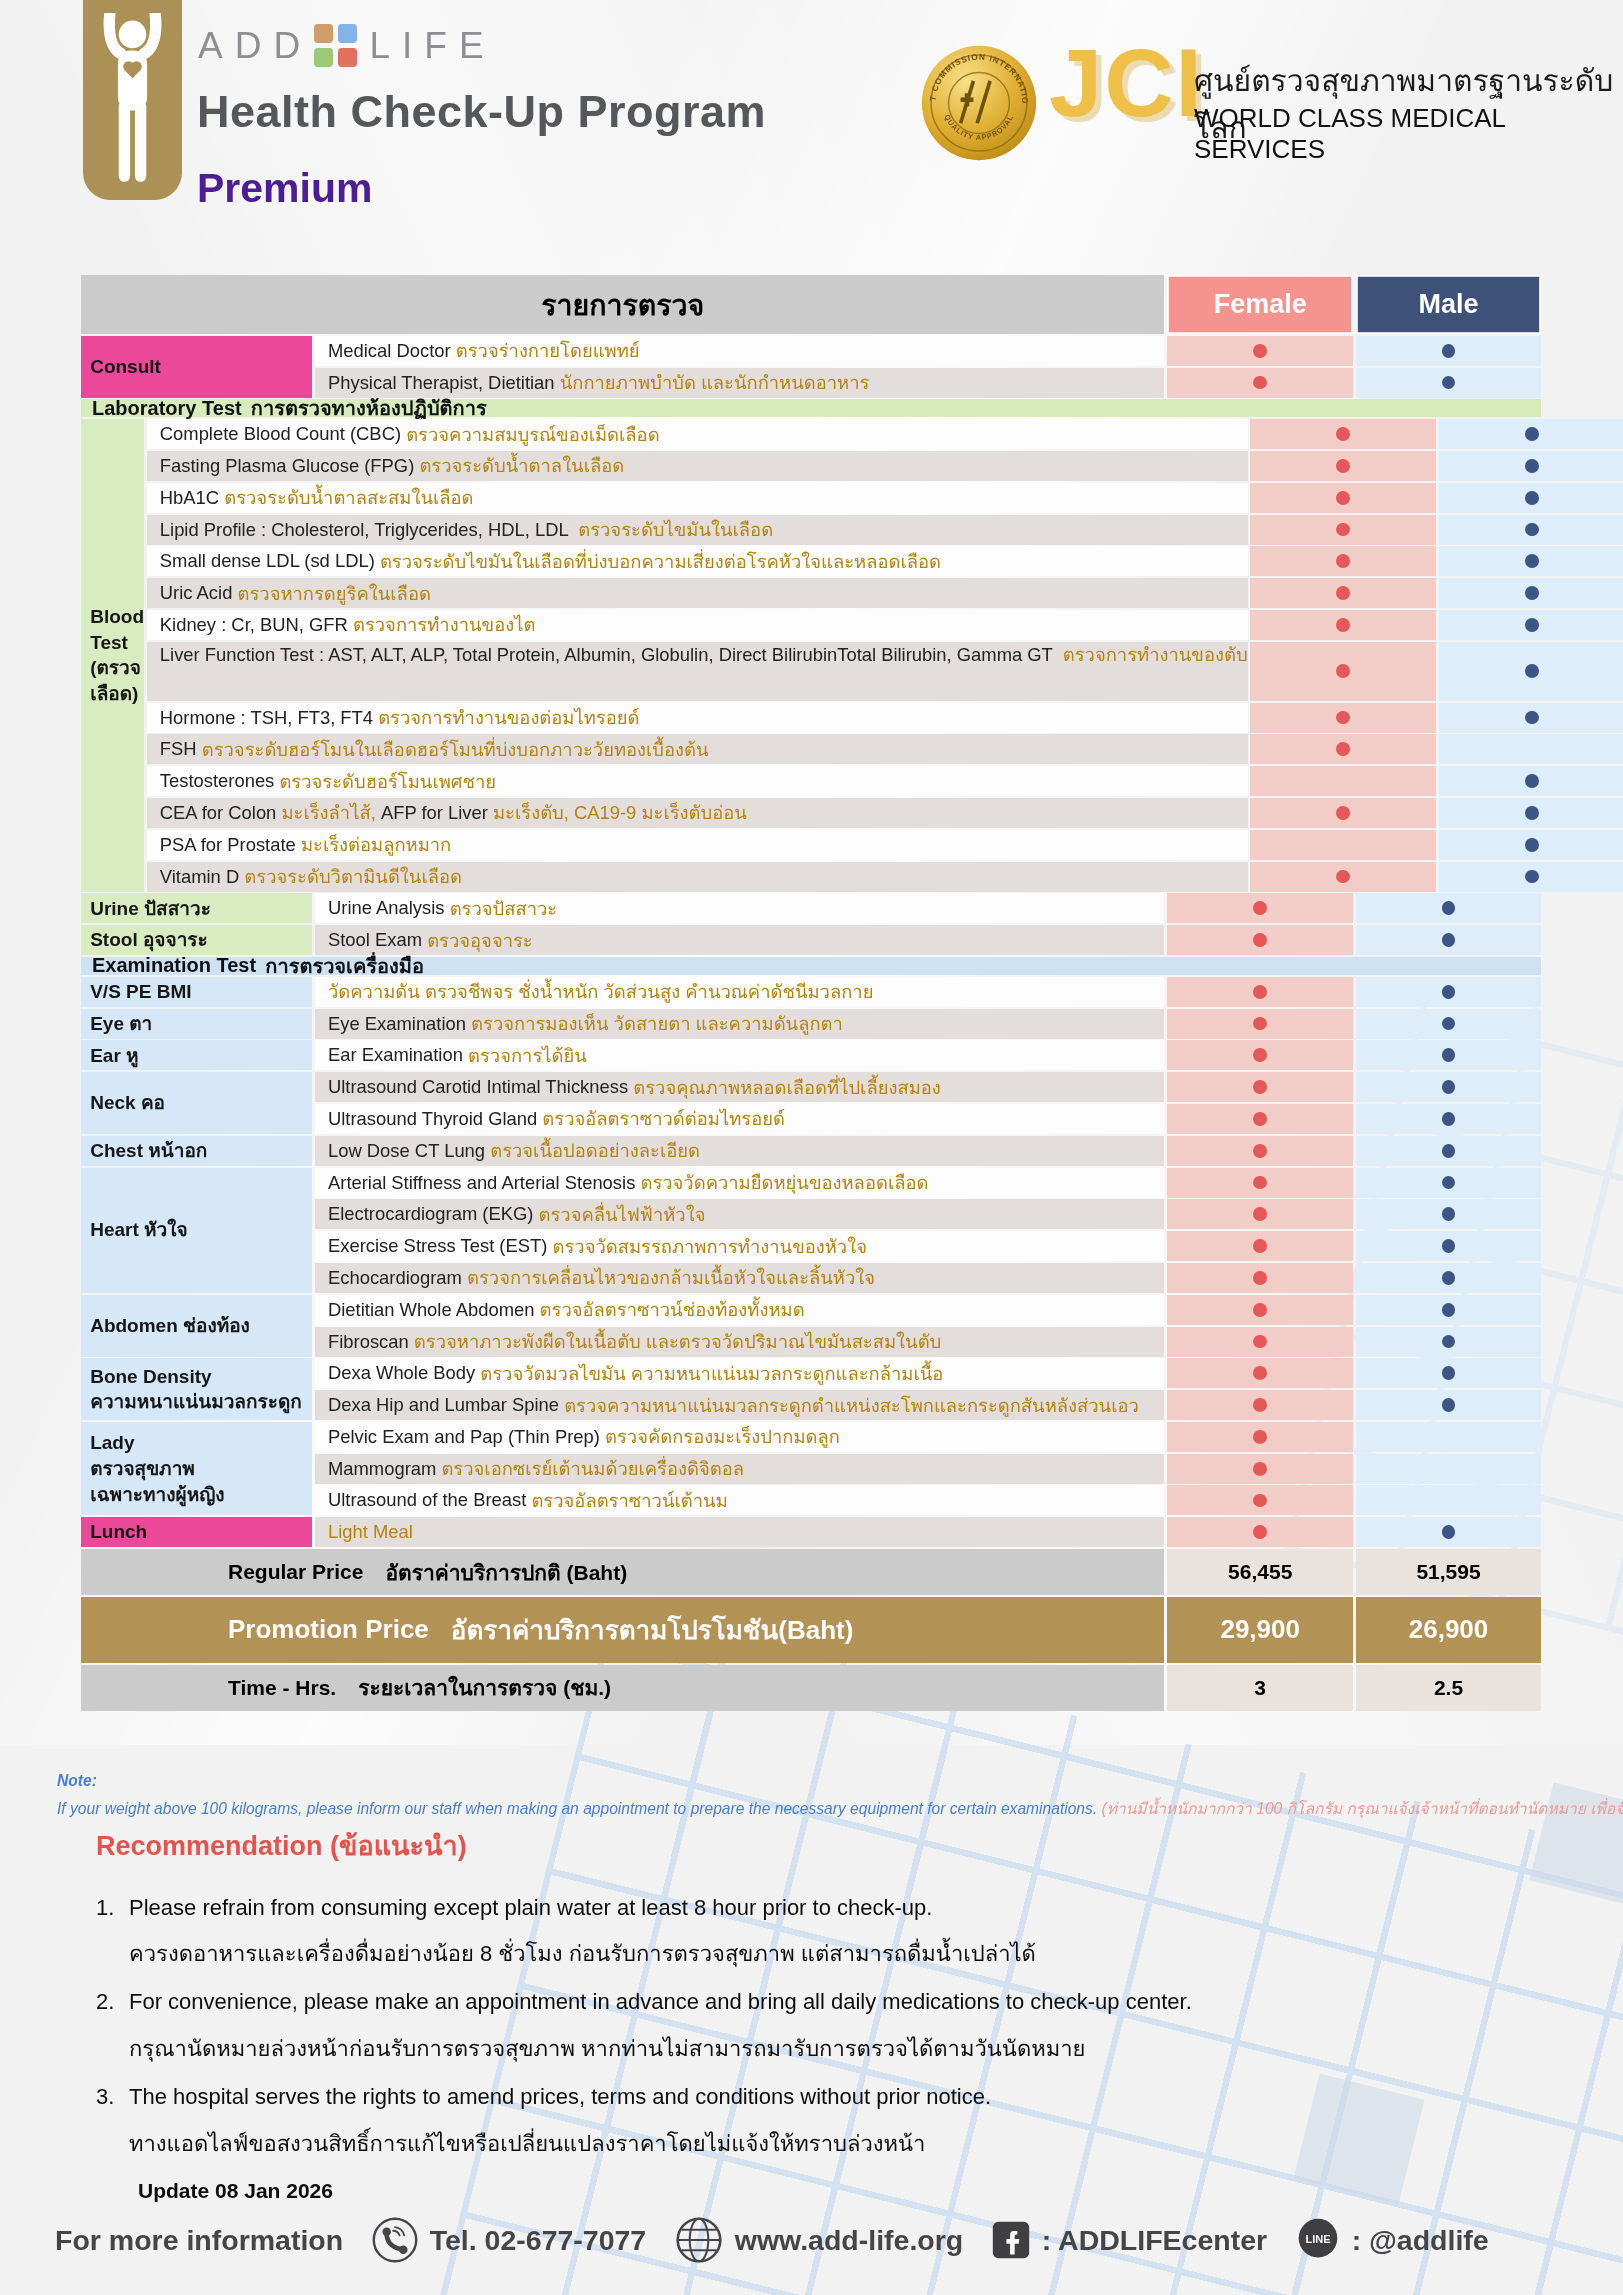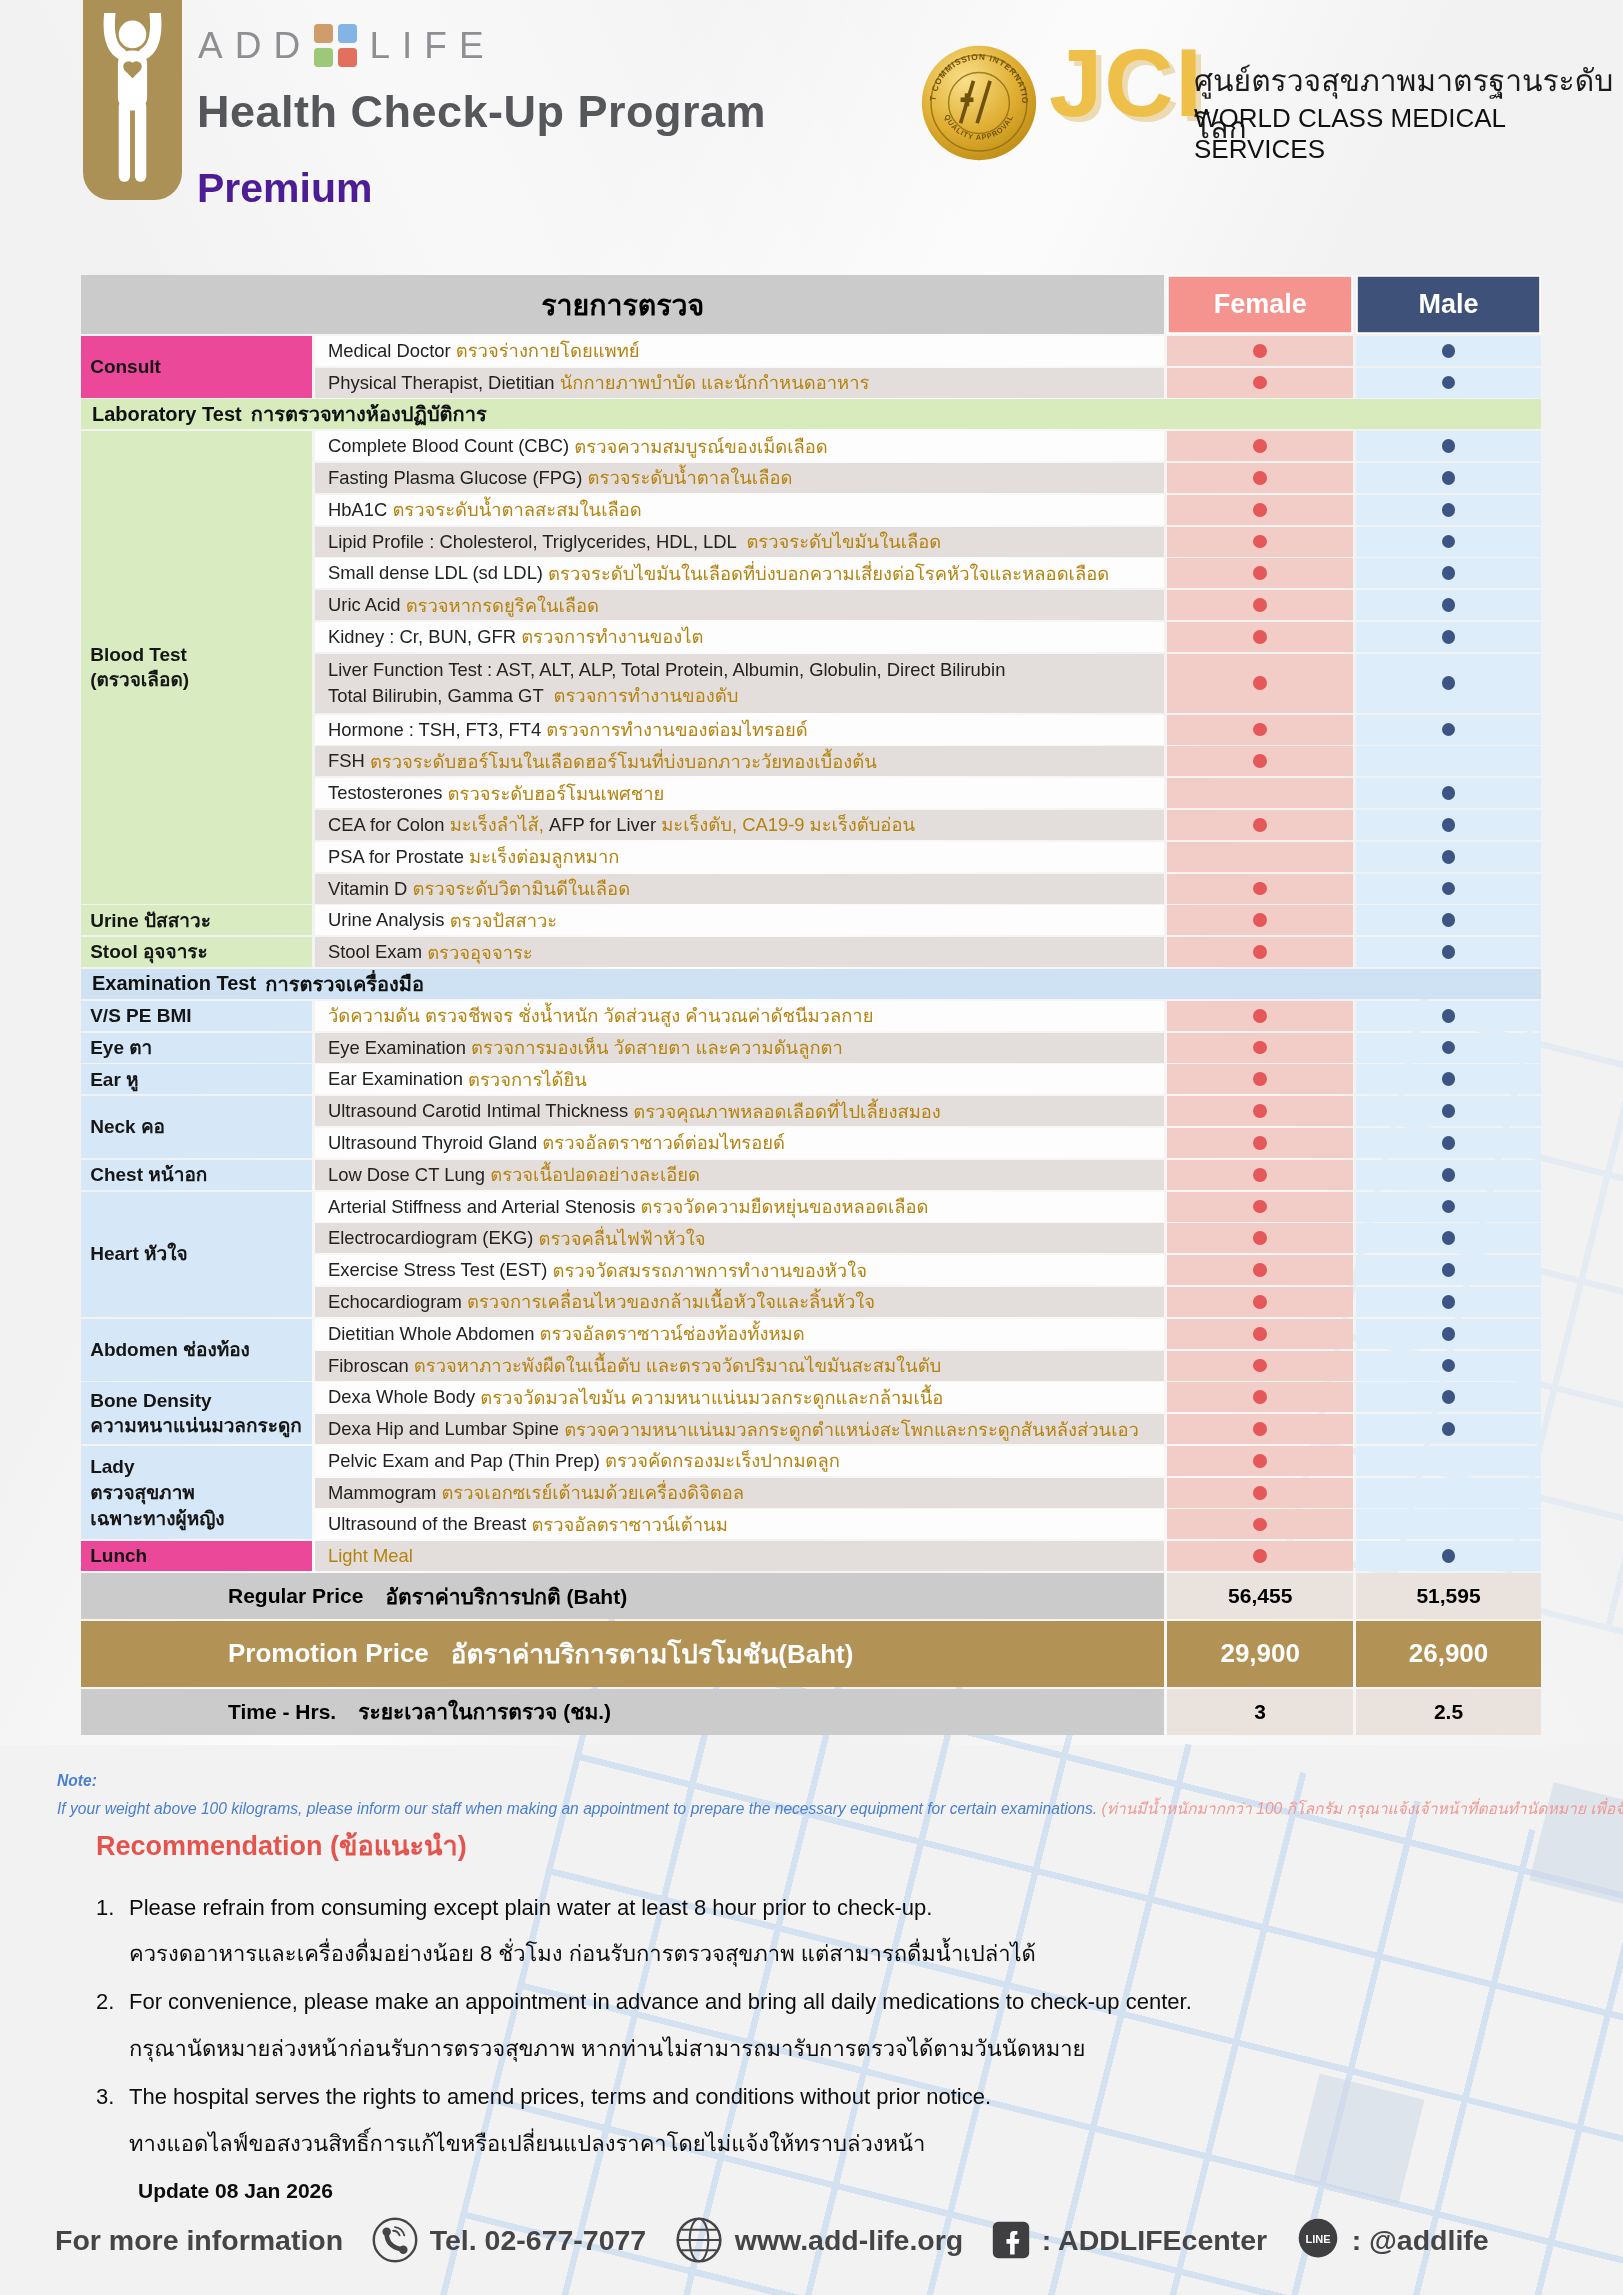--- a/index.html
+++ b/index.html
@@ -35,35 +35,35 @@
 
   
   .table{position:absolute;left:81px;top:275px;width:1460px;display:flex;flex-direction:column;gap:1.8px;}
   .thead{display:flex;gap:2.8px;height:59px;}
   .th-items{flex:1;background:#cbcbcb;display:flex;align-items:center;justify-content:center;
             font-size:28.5px;font-weight:bold;color:#000;}
   .th-f{width:186px;background:#f5948e;}
   .th-m{width:185px;background:#3d5179;}
   .th-f,.th-m{display:flex;align-items:center;justify-content:center;color:#fff;font-size:27px;font-weight:bold;
               box-shadow:0 0 0 1.8px #fff inset;}
-  .band{height:30px;display:flex;align-items:center;padding-left:11px;font-size:20px;color:#111;}
+  .band{height:18px;display:flex;align-items:center;padding-left:11px;font-size:20px;color:#111;}
   .band b{margin-right:9.2px;}
   .band.green{background:#d8ebbd;}
   .band.blue{background:#cfe2f3;}
   .group{display:flex;gap:2.8px;}
   .cat{width:222px;display:flex;flex-direction:column;justify-content:center;padding-left:9.2px;
        font-size:19px;font-weight:bold;color:#161616;line-height:1.35;}
   .cat.gray{background:#ec4899;}
   .cat.green{background:#d9ecc1;}
   .cat.blue{background:#d6e7f7;}
   .rows{flex:1;display:flex;flex-direction:column;gap:1.8px;}
   .irow{display:flex;gap:2.8px;height:30px;}
   .irow.tall{height:59px;}
   .icell{flex:1;display:flex;align-items:center;padding-left:13px;font-size:18.4px;overflow:hidden;}
-  .irow.tall .icell{flex-direction:column;align-items:flex-start;justify-content:center;line-height:1.45;}
+  .irow.tall .icell{flex-direction:row;align-items:flex-start;justify-content:space-between;line-height:1.45;}
   .icell.w{background:#fdfdfd;}
   .icell.g{background:#e3dedb;}
   .seg-en{color:#222;white-space:pre;}
   .seg-th{color:#b5830f;white-space:pre;}
   .fcell{width:186px;background:#f2ccc7;}
   .mcell{width:185px;background:#ddeefa;}
   .fcell,.mcell{display:flex;align-items:center;justify-content:center;flex:none;}
   .dot{width:13.8px;height:13.8px;border-radius:50%;}
   .dot.f{background:#e4585a;}
   .dot.m{background:#3d5584;}

